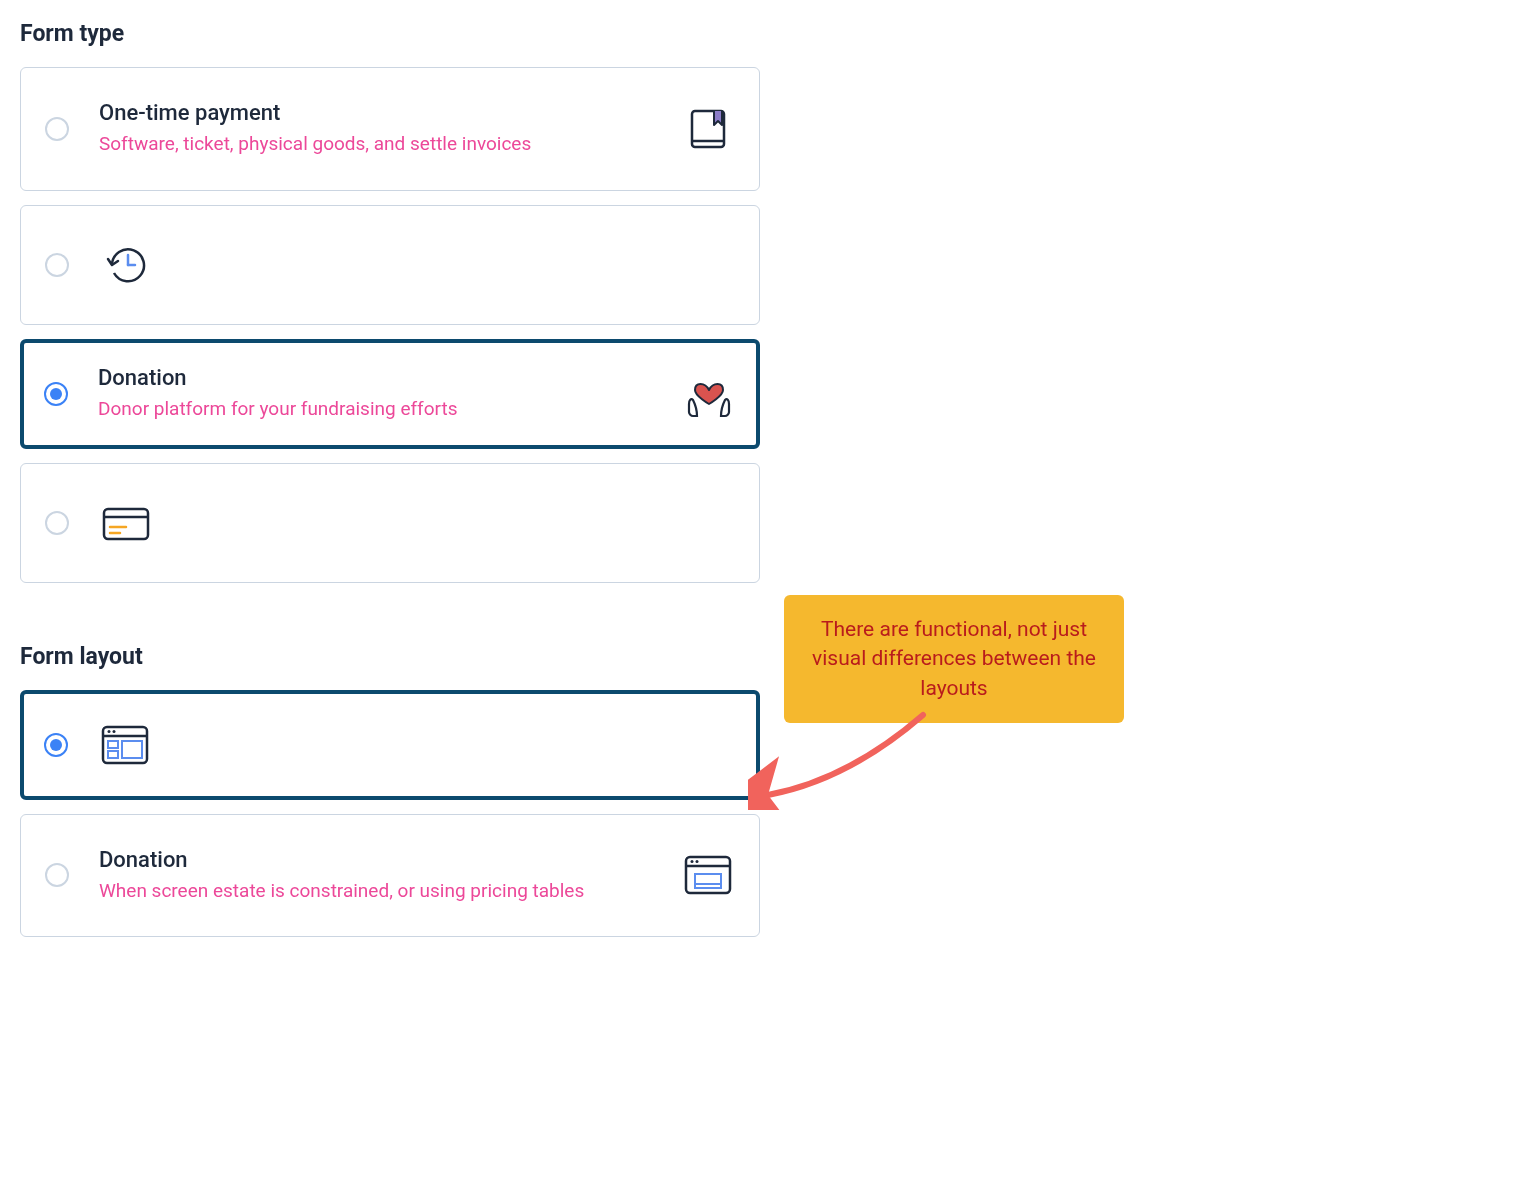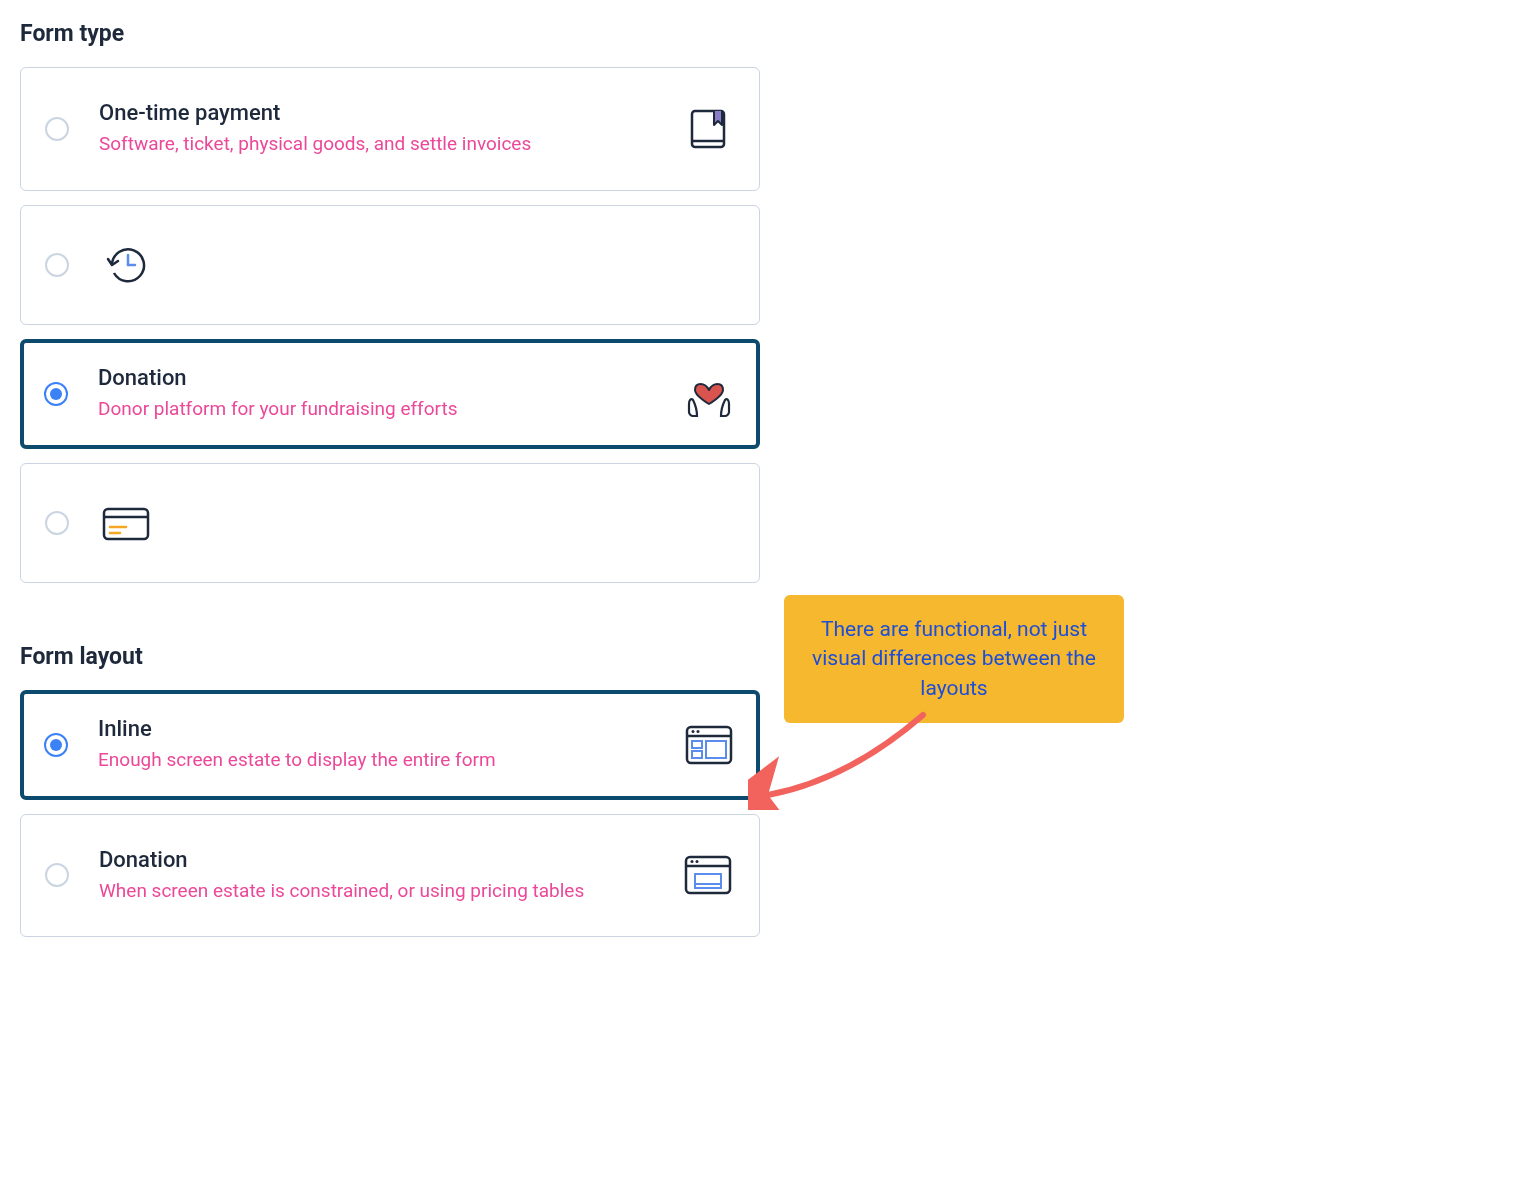--- a/index.html
+++ b/index.html
@@ -108,21 +108,21 @@
     .callout {
       position: absolute;
       left: 784px;
       top: 595px;
       width: 340px;
       background: #f5b82e;
       border-radius: 6px;
       padding: 20px 24px;
       text-align: center;
       font-size: 21px;
-      color: #1d4ed8;
+      color: #b91c1c;
       line-height: 1.4;
     }
     
     .arrow-svg {
       position: absolute;
       left: 748px;
       top: 700px;
       width: 190px;
       height: 110px;
       pointer-events: none;
@@ -185,24 +185,20 @@
         <line x1="10" y1="24" x2="26" y2="24" stroke="#f5a623" stroke-width="2.5" stroke-linecap="round"></line>
         <line x1="10" y1="30" x2="20" y2="30" stroke="#f5a623" stroke-width="2.5" stroke-linecap="round"></line>
       </svg>
     </div>
   </div>
 
   <h2 class="section-title second">Form layout</h2>
 
   <div class="option-card selected">
     <div class="radio-circle"></div>
-    <div class="option-content">
-      <div class="option-title">Inline</div>
-      <div class="option-description">Enough screen estate to display the entire form</div>
-    </div>
     <div class="option-icon">
       <svg width="50" height="42" viewBox="0 0 50 42" fill="none">
         <rect x="3" y="3" width="44" height="36" rx="4" stroke="#1e293b" stroke-width="2.5" fill="none"></rect>
         <line x1="3" y1="12" x2="47" y2="12" stroke="#1e293b" stroke-width="2.5"></line>
         <circle cx="9" cy="7.5" r="1.5" fill="#1e293b"></circle>
         <circle cx="14" cy="7.5" r="1.5" fill="#1e293b"></circle>
         <rect x="8" y="17" width="10" height="7" stroke="#5b8def" stroke-width="2" fill="none"></rect>
         <rect x="8" y="27" width="10" height="7" stroke="#5b8def" stroke-width="2" fill="none"></rect>
         <rect x="22" y="17" width="20" height="17" stroke="#5b8def" stroke-width="2" fill="none"></rect>
       </svg>

